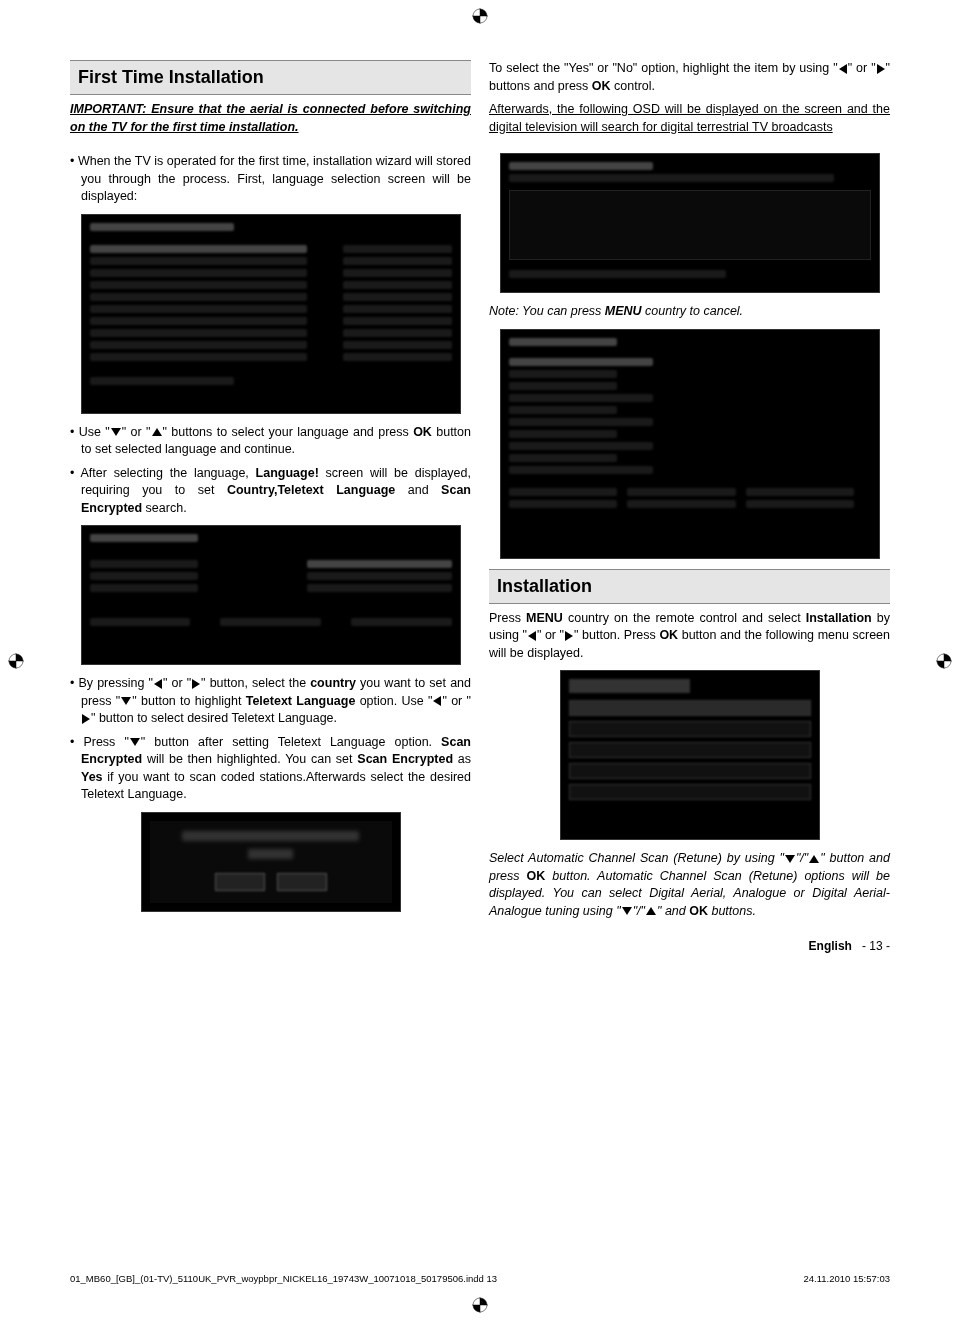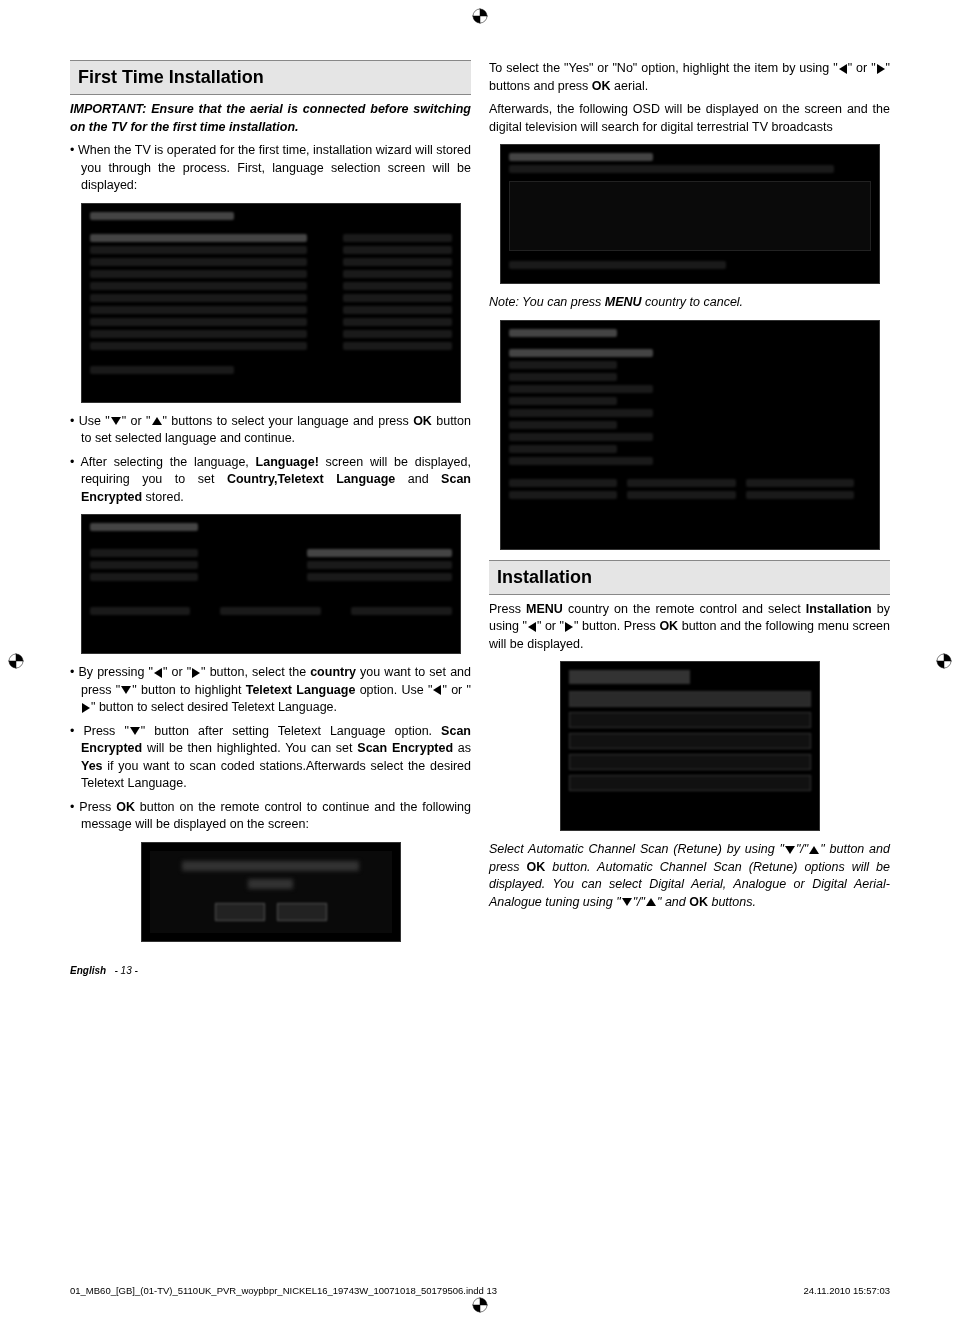--- a/index.html
+++ b/index.html
@@ -32,21 +32,22 @@
     background: #e5e5e5;
     border-top: 1px solid #888;
     border-bottom: 1px solid #888;
     font-weight: bold;
     font-size: 18px;
     padding: 4px 8px;
     margin-bottom: 6px;
   }
   .body-text {
     text-align: justify;
-    margin-bottom: 6px;
+    margin-bottom: 17px;
+    text-decoration: underline;
   }
   .bullet {
     padding-left: 11px;
     text-indent: -11px;
     text-align: justify;
     margin-bottom: 5px;
   }
   .bullet::before {
     content: "• ";
   }
@@ -173,28 +174,27 @@
     width: 0; height: 0;
     border-style: solid;
     vertical-align: middle;
     margin: 0 1px;
   }
   .tri-left { border-width: 5px 8px 5px 0; border-color: transparent #000 transparent transparent; }
   .tri-right { border-width: 5px 0 5px 8px; border-color: transparent transparent transparent #000; }
   .tri-down { border-width: 8px 5px 0 5px; border-color: #000 transparent transparent transparent; }
   .tri-up { border-width: 0 5px 8px 5px; border-color: transparent transparent #000 transparent; }
   .page-num {
-    text-align: left;
-    font-size: 10px;
+    text-align: right;
+    font-size: 12px;
     margin-top: 12px;
-    font-style: italic;
   }
   .footer {
     position: absolute;
-    bottom: 24px;
+    bottom: 36px;
     left: 70px;
     right: 70px;
     display: flex;
     justify-content: space-between;
     font-size: 9.5px;
     color: #000;
   }
   .reg-mark {
     position: absolute;
     width: 16px; height: 16px;
@@ -294,21 +294,21 @@
           <div style="height:8px"></div>
           <div class="blur-line w40"></div>
         </div>
       </div>
 
       <p class="para-mixed bullet-ind">
         <span class="lead-bullet">• </span><span>Use "</span><span class="tri-icon tri-down"></span><span>" or "</span><span class="tri-icon tri-up"></span><span>" buttons to select your language and press </span><span class="bold">OK</span><span> button to set selected language and continue.</span>
       </p>
 
       <p class="para-mixed bullet-ind">
-        <span class="lead-bullet">• </span><span>After selecting the language, </span><span class="bold">Language!</span><span> screen will be displayed, requiring you to set </span><span class="bold">Country,Teletext Language</span><span> and </span><span class="bold">Scan Encrypted</span><span> stored.</span>
+        <span class="lead-bullet">• </span><span>After selecting the language, </span><span class="bold">Language!</span><span> screen will be displayed, requiring you to set </span><span class="bold">Country,Teletext Language</span><span> and </span><span class="bold">Scan Encrypted</span><span> search.</span>
       </p>
 
       <div class="screenshot screenshot-md">
         <div class="blur-lines">
           <div class="blur-line w30 light"></div>
           <div style="height:10px"></div>
           <div class="blur-two-col">
               <div class="blur-line w30"></div>
               <div class="blur-line w40 light"></div>
             </div>
@@ -330,41 +330,38 @@
       </div>
 
       <p class="para-mixed bullet-ind">
         <span class="lead-bullet">• </span><span>By pressing "</span><span class="tri-icon tri-left"></span><span>" or "</span><span class="tri-icon tri-right"></span><span>" button, select the </span><span class="bold">country</span><span> you want to set and press "</span><span class="tri-icon tri-down"></span><span>" button to highlight </span><span class="bold">Teletext Language</span><span> option. Use "</span><span class="tri-icon tri-left"></span><span>" or "</span><span class="tri-icon tri-right"></span><span>" button to select desired Teletext Language.</span>
       </p>
 
       <p class="para-mixed bullet-ind">
         <span class="lead-bullet">• </span><span>Press "</span><span class="tri-icon tri-down"></span><span>" button after setting Teletext Language option. </span><span class="bold">Scan Encrypted</span><span> will be then highlighted. You can set </span><span class="bold">Scan Encrypted</span><span> as </span><span class="bold">Yes</span><span> if you want to scan coded stations.Afterwards select the desired Teletext Language.</span>
       </p>
 
-      <p class="para-mixed bullet-ind">
-        <span class="lead-bullet">• </span><span>Press </span><span class="bold">OK</span><span> button on the remote control to continue and the following message will be displayed on the screen:</span>
-      </p>
 
       <div class="screenshot screenshot-sm">
         <div class="dialog-box">
           <div class="dialog-text"></div>
           <div class="dialog-text short"></div>
           <div class="dialog-btns">
             <div class="dialog-btn"></div>
             <div class="dialog-btn"></div>
           </div>
         </div>
       </div>
 
     </div>
 
     <div class="col">
 
       <p class="para-mixed">
-        <span>To select the "Yes" or "No" option, highlight the item by using "</span><span class="tri-icon tri-left"></span><span>" or "</span><span class="tri-icon tri-right"></span><span>" buttons and press </span><span class="bold">OK</span><span> aerial.</span>
+        <span>To select the "Yes" or "No" option, highlight the item by using "</span><span class="tri-icon tri-left"></span><span>" or "</span><span class="tri-icon tri-right"></span><span>" buttons and press </span><span class="bold">OK</span><span> control.</span>
       </p>
 
       <p class="body-text">Afterwards, the following OSD will be displayed on the screen and the digital television will search for digital terrestrial TV broadcasts</p>
 
       <div class="screenshot screenshot-search">
         <div class="blur-lines">
           <div class="blur-line w40 light"></div>
           <div class="blur-line wide"></div>
           <div style="background:#0a0a0a;height:70px;margin-top:4px;border:1px solid #222"></div>
           <div class="blur-line w60" style="margin-top:6px"></div>

